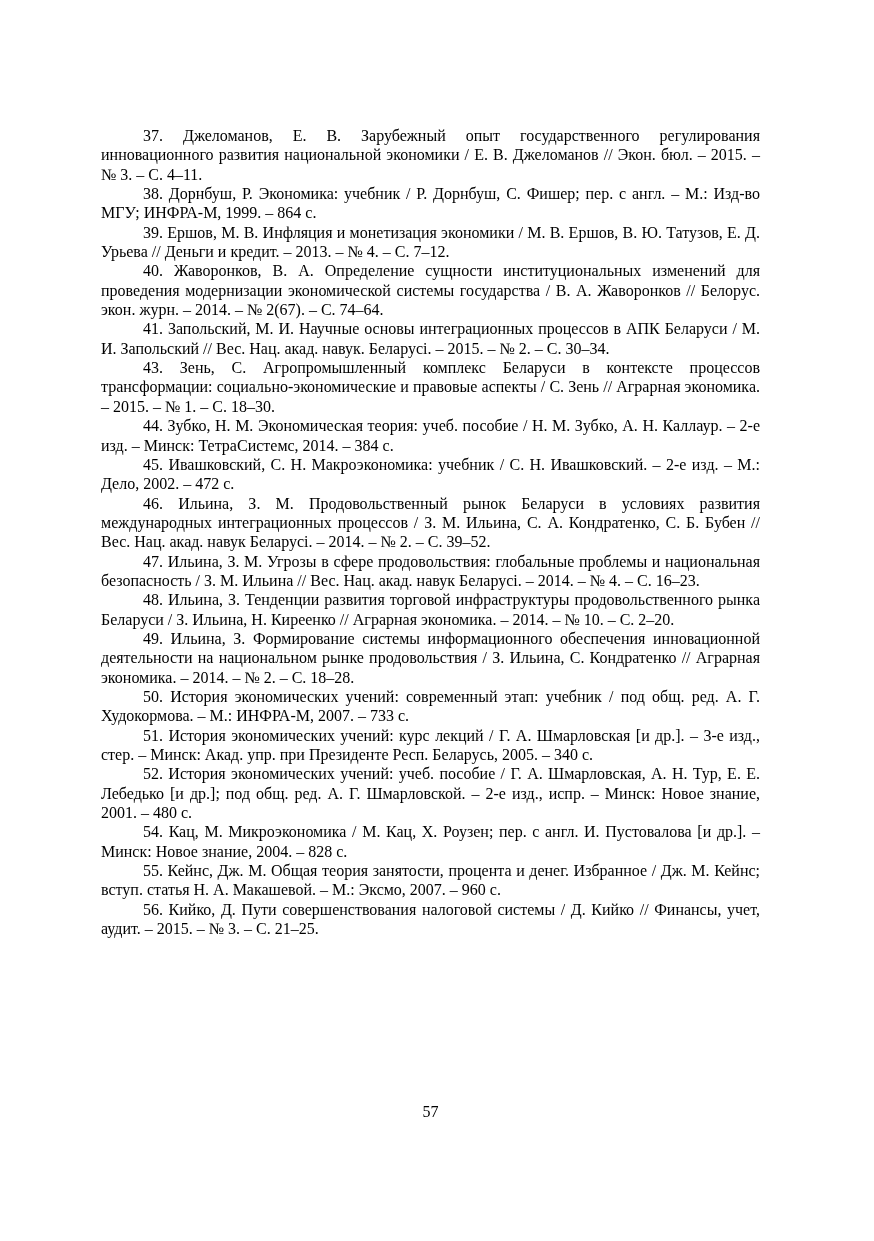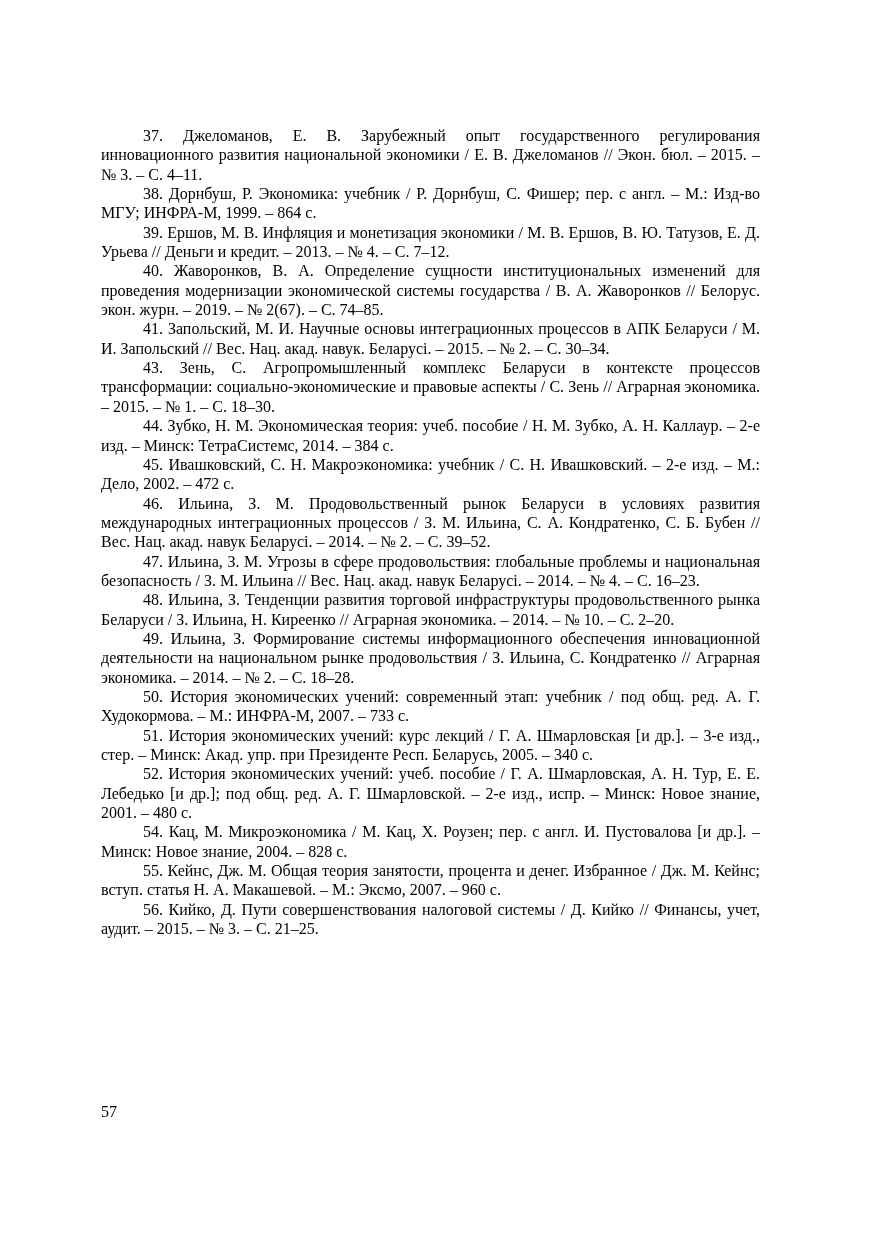--- a/index.html
+++ b/index.html
@@ -30,34 +30,34 @@
     text-align: justify;
     text-indent: 42px;
     hyphens: auto;
     -webkit-hyphens: auto;
   }
   .page-number {
     position: absolute;
     left: 101px;
     top: 1102px;
     width: 659px;
-    text-align: left;
+    text-align: center;
     font-size: 16px;
     line-height: 19.35px;
   }
 </style>
 </head>
 <body>
 
 <div class="page">
   <div class="refs">
     <p>37. Джеломанов, Е. В. Зарубежный опыт государственного регулирования инновационного развития национальной экономики / Е. В. Джеломанов // Экон. бюл. – 2015. – № 3. – С. 4–11.</p>
     <p>38. Дорнбуш, Р. Экономика: учебник / Р. Дорнбуш, С. Фишер; пер. с англ. – М.: Изд-во МГУ; ИНФРА-М, 1999. – 864 с.</p>
     <p>39. Ершов, М. В. Инфляция и монетизация экономики / М. В. Ершов, В. Ю. Татузов, Е. Д. Урьева // Деньги и кредит. – 2013. – № 4. – С. 7–12.</p>
-    <p>40. Жаворонков, В. А. Определение сущности институциональных изменений для проведения модернизации экономической системы государства / В. А. Жаворонков // Белорус. экон. журн. – 2019. – № 2(67). – С. 74–85.</p>
+    <p>40. Жаворонков, В. А. Определение сущности институциональных изменений для проведения модернизации экономической системы государства / В. А. Жаворонков // Белорус. экон. журн. – 2014. – № 2(67). – С. 74–64.</p>
     <p>41. Запольский, М. И. Научные основы интеграционных процессов в АПК Беларуси / М. И. Запольский // Вес. Нац. акад. навук. Беларусі. – 2015. – № 2. – С. 30–34.</p>
     <p>43. Зень, С. Агропромышленный комплекс Беларуси в контексте процессов трансформации: социально-экономические и правовые аспекты / С. Зень // Аграрная экономика. – 2015. – № 1. – С. 18–30.</p>
     <p>44. Зубко, Н. М. Экономическая теория: учеб. пособие / Н. М. Зубко, А. Н. Каллаур. – 2-е изд. – Минск: ТетраСистемс, 2014. – 384 с.</p>
     <p>45. Ивашковский, С. Н. Макроэкономика: учебник / С. Н. Ивашковский. – 2-е изд. – М.: Дело, 2002. – 472 с.</p>
     <p>46. Ильина, З. М. Продовольственный рынок Беларуси в условиях развития международных интеграционных процессов / З. М. Ильина, С. А. Кондратенко, С. Б. Бубен // Вес. Нац. акад. навук Беларусі. – 2014. – № 2. – С. 39–52.</p>
     <p>47. Ильина, З. М. Угрозы в сфере продовольствия: глобальные проблемы и национальная безопасность / З. М. Ильина // Вес. Нац. акад. навук Беларусі. – 2014. – № 4. – С. 16–23.</p>
     <p>48. Ильина, З. Тенденции развития торговой инфраструктуры продовольственного рынка Беларуси / З. Ильина, Н. Киреенко // Аграрная экономика. – 2014. – № 10. – С. 2–20.</p>
     <p>49. Ильина, З. Формирование системы информационного обеспечения инновационной деятельности на национальном рынке продовольствия / З. Ильина, С. Кондратенко // Аграрная экономика. – 2014. – № 2. – С. 18–28.</p>
     <p>50. История экономических учений: современный этап: учебник / под общ. ред. А. Г. Худокормова. – М.: ИНФРА-М, 2007. – 733 с.</p>
     <p>51. История экономических учений: курс лекций / Г. А. Шмарловская [и др.]. – 3-е изд., стер. – Минск: Акад. упр. при Президенте Респ. Беларусь, 2005. – 340 с.</p>

